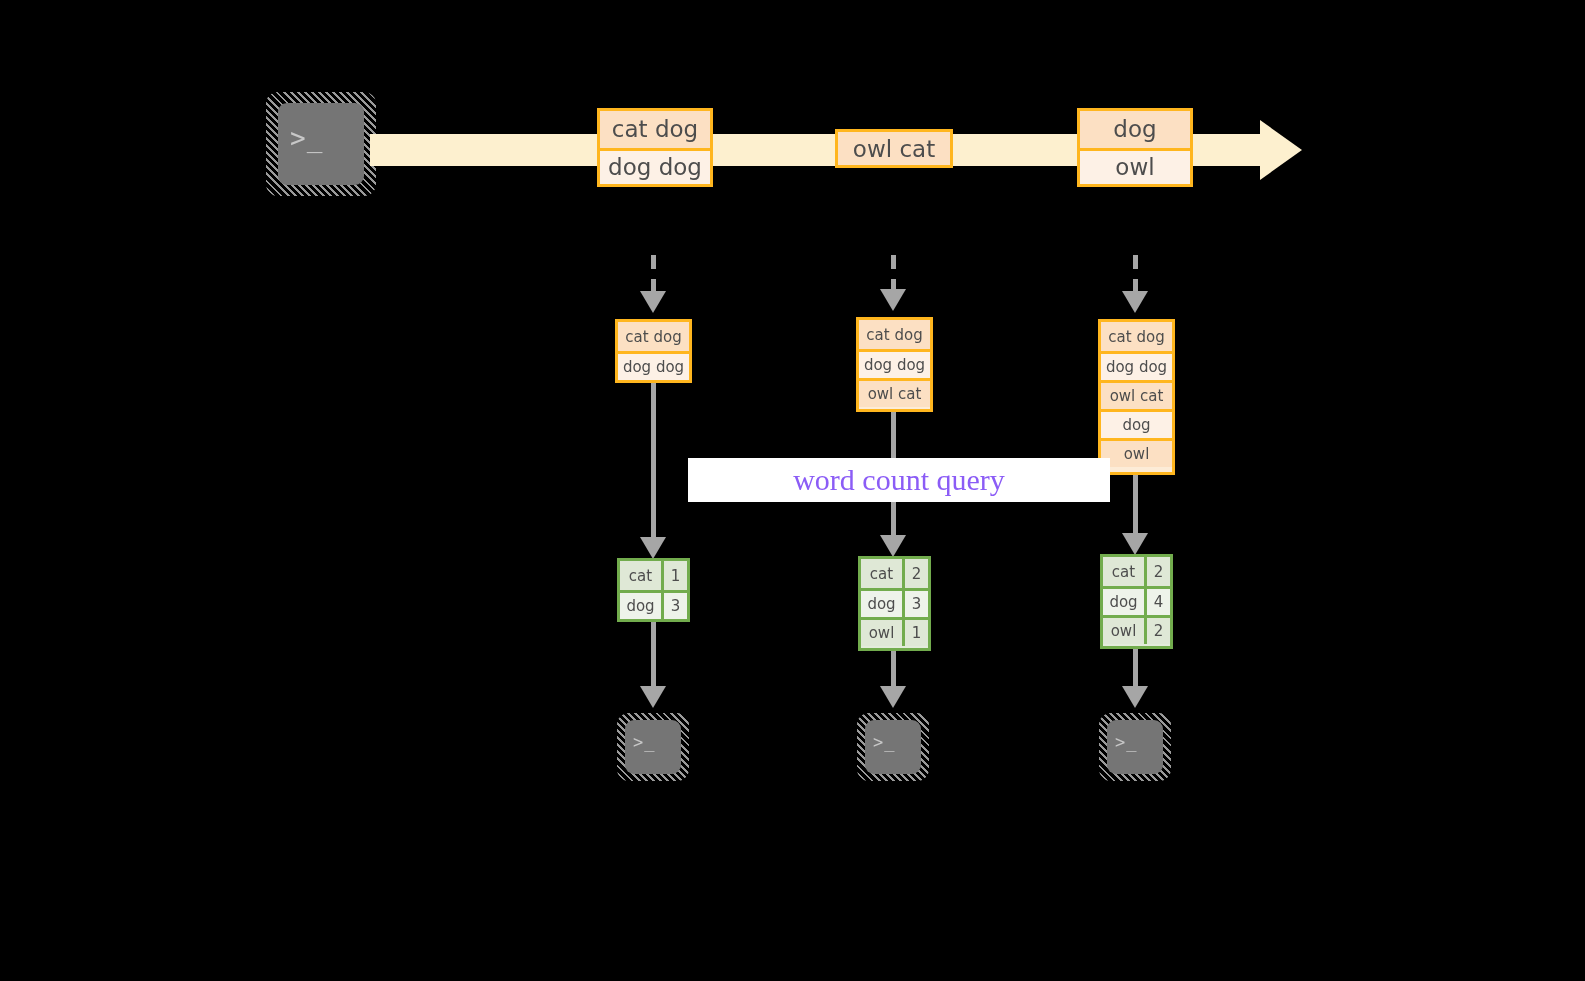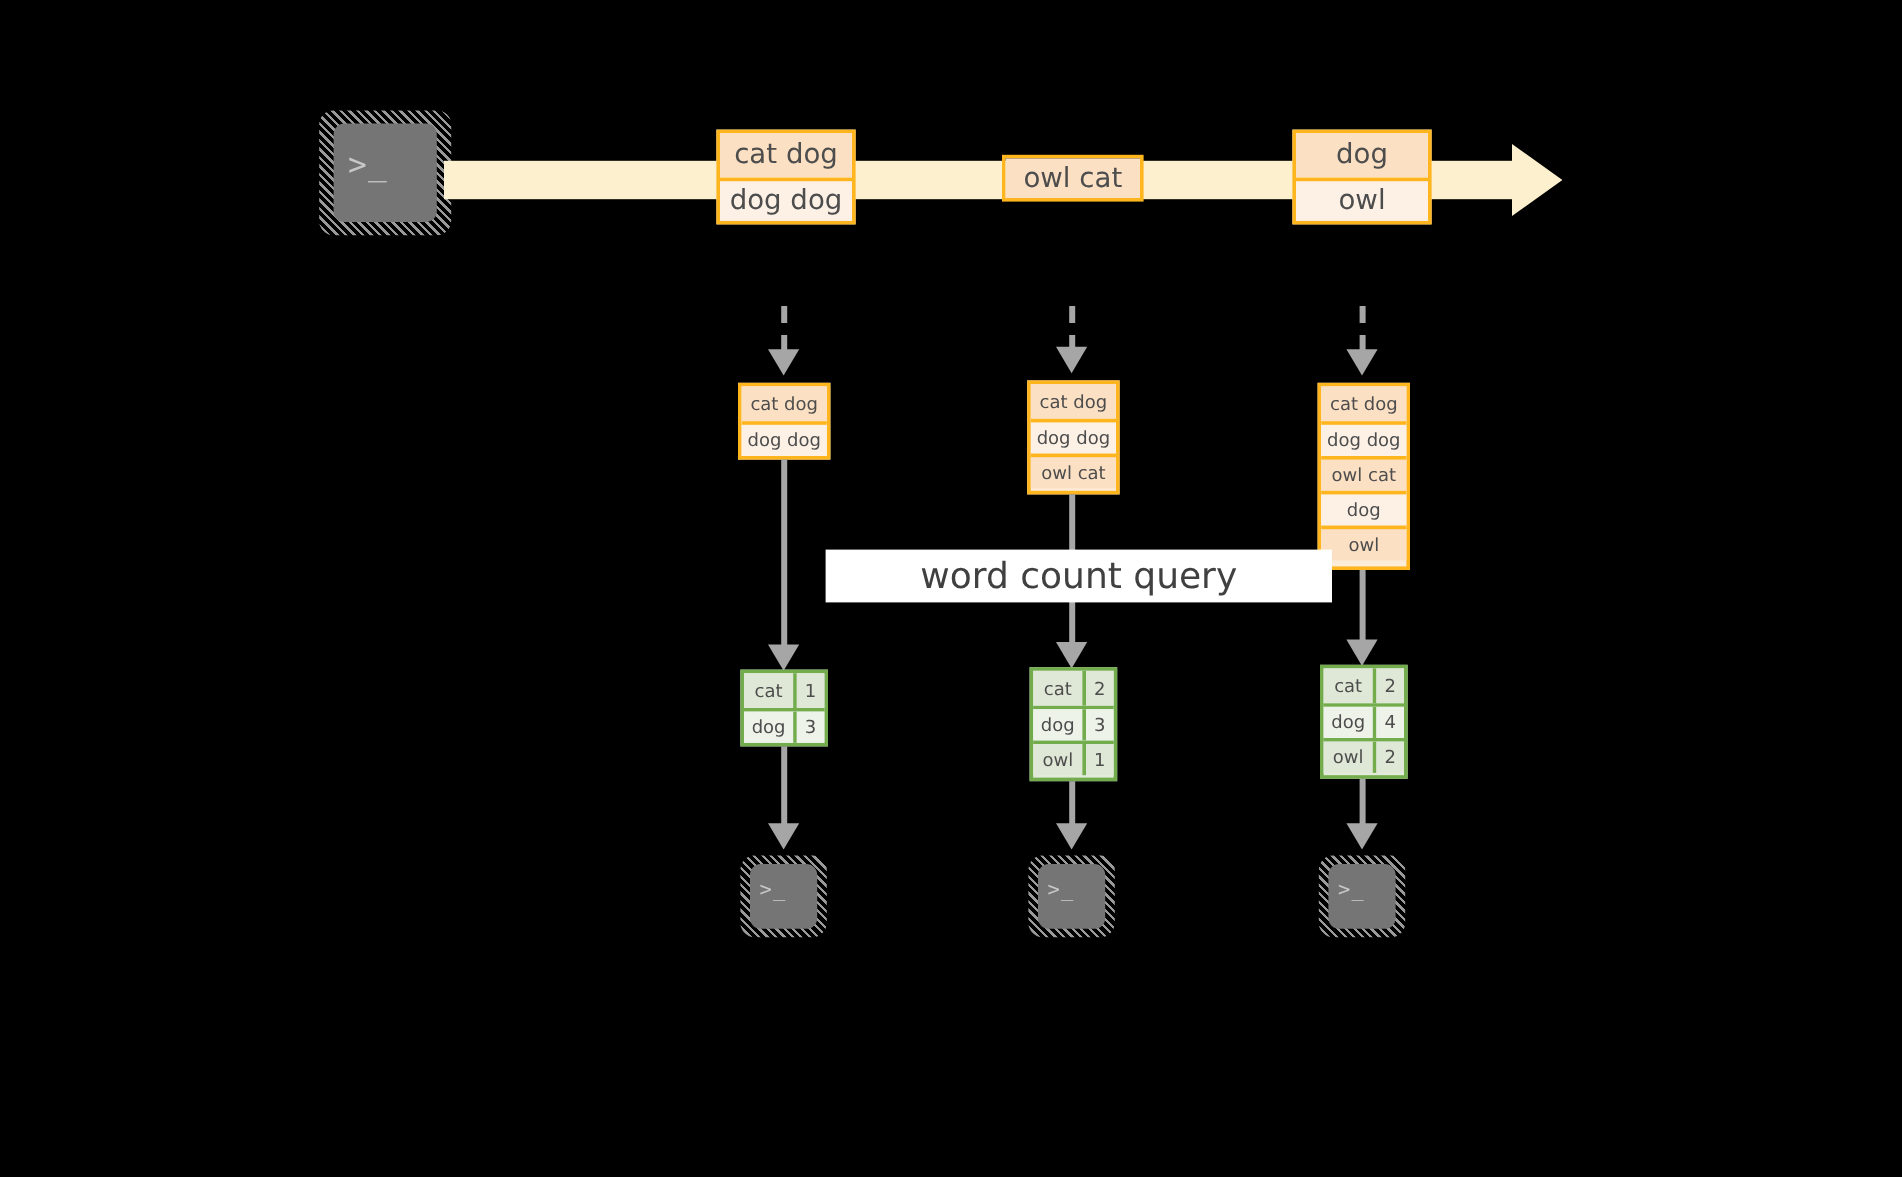--- a/index.html
+++ b/index.html
@@ -125,22 +125,23 @@
 
   
   .query-band {
     position: absolute;
     background: #ffffff;
     display: flex;
     align-items: center;
     justify-content: center;
   }
   .query-band span {
-    color: #404040;
+    color: #8b5cf6;
     white-space: nowrap;
+    font-family: Liberation Serif, serif;
   }
 </style>
 </head>
 <body>
 
 <div id="stage">
 
   <div class="term-hatch" style="left:266px; top:92px; width:110px; height:104px;"></div>
   <div class="term-inner" style="left:278px; top:103px; width:86px; height:82px;">
     <div class="term-glyph" style="left:12px; top:22px; font-size:26px;">&gt;_</div>

